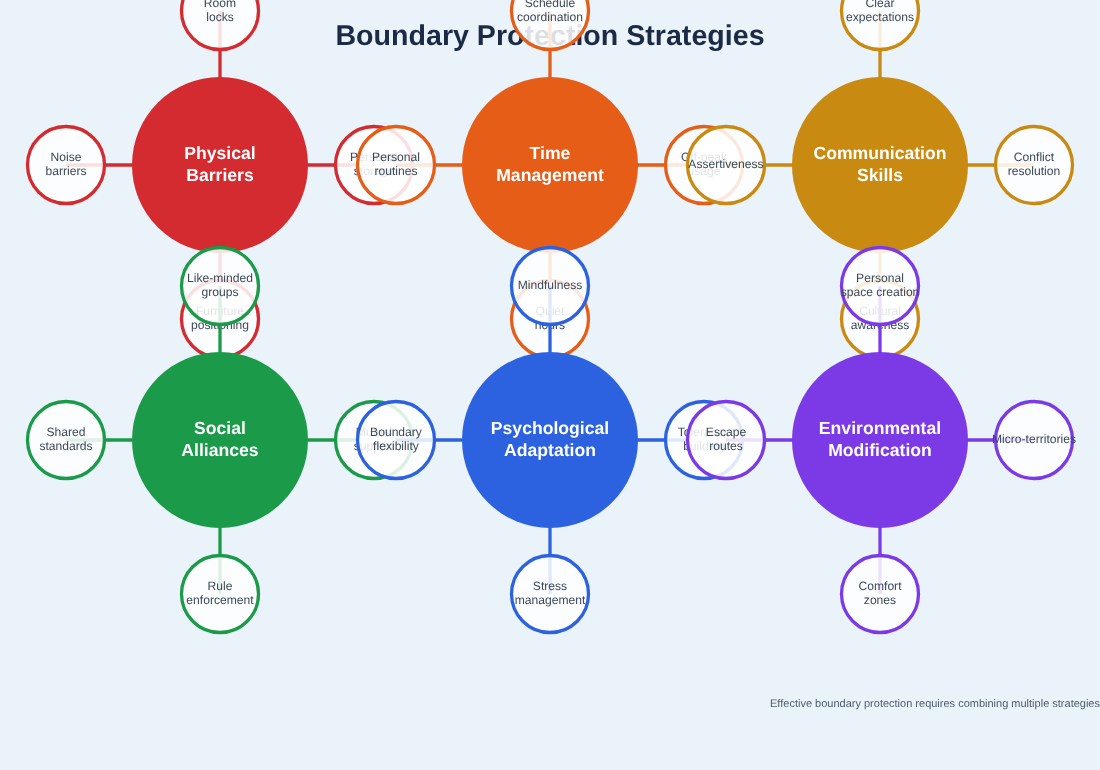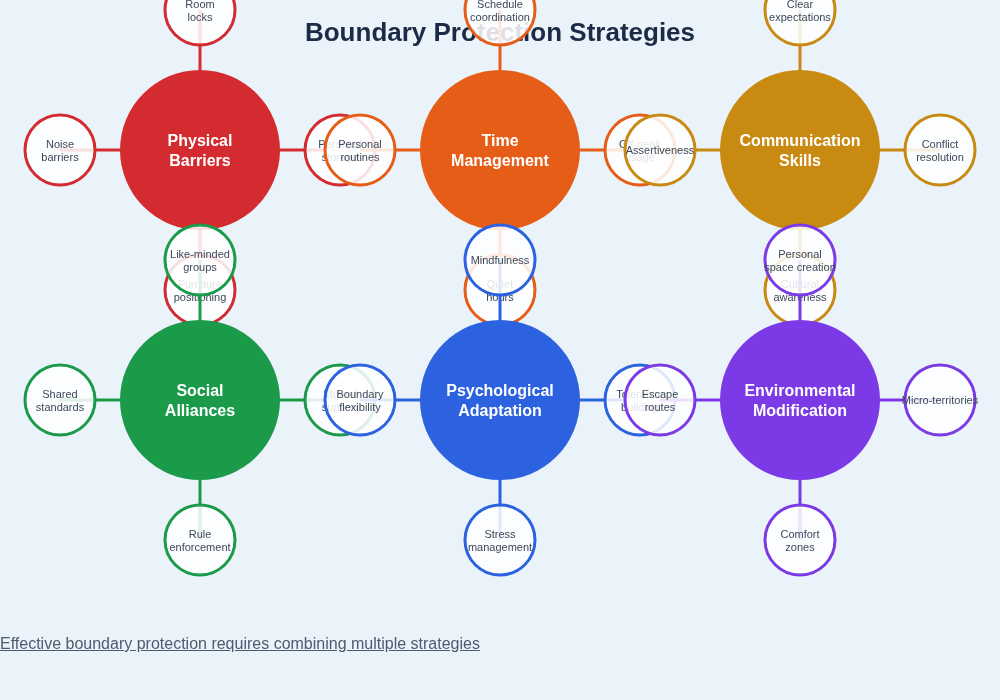--- a/index.html
+++ b/index.html
@@ -20,25 +20,24 @@
     font-size: 26px;
     font-weight: bold;
     color: #1b2a45;
     z-index: 1;
   }
   .caption {
     position: absolute;
     top: 635px;
     left: 0;
     width: 100%;
-    text-align: left;
-    font-size: 16px;
+    text-align: right;
+    font-size: 10px;
     color: #4d5b6e;
     z-index: 3;
-    text-decoration: underline;
   }
   svg.diagram {
     position: absolute;
     top: 0; left: 0;
     z-index: 2;
   }
   svg text { font-family: "Liberation Sans", sans-serif; }
 </style>
 </head>
 <body>

